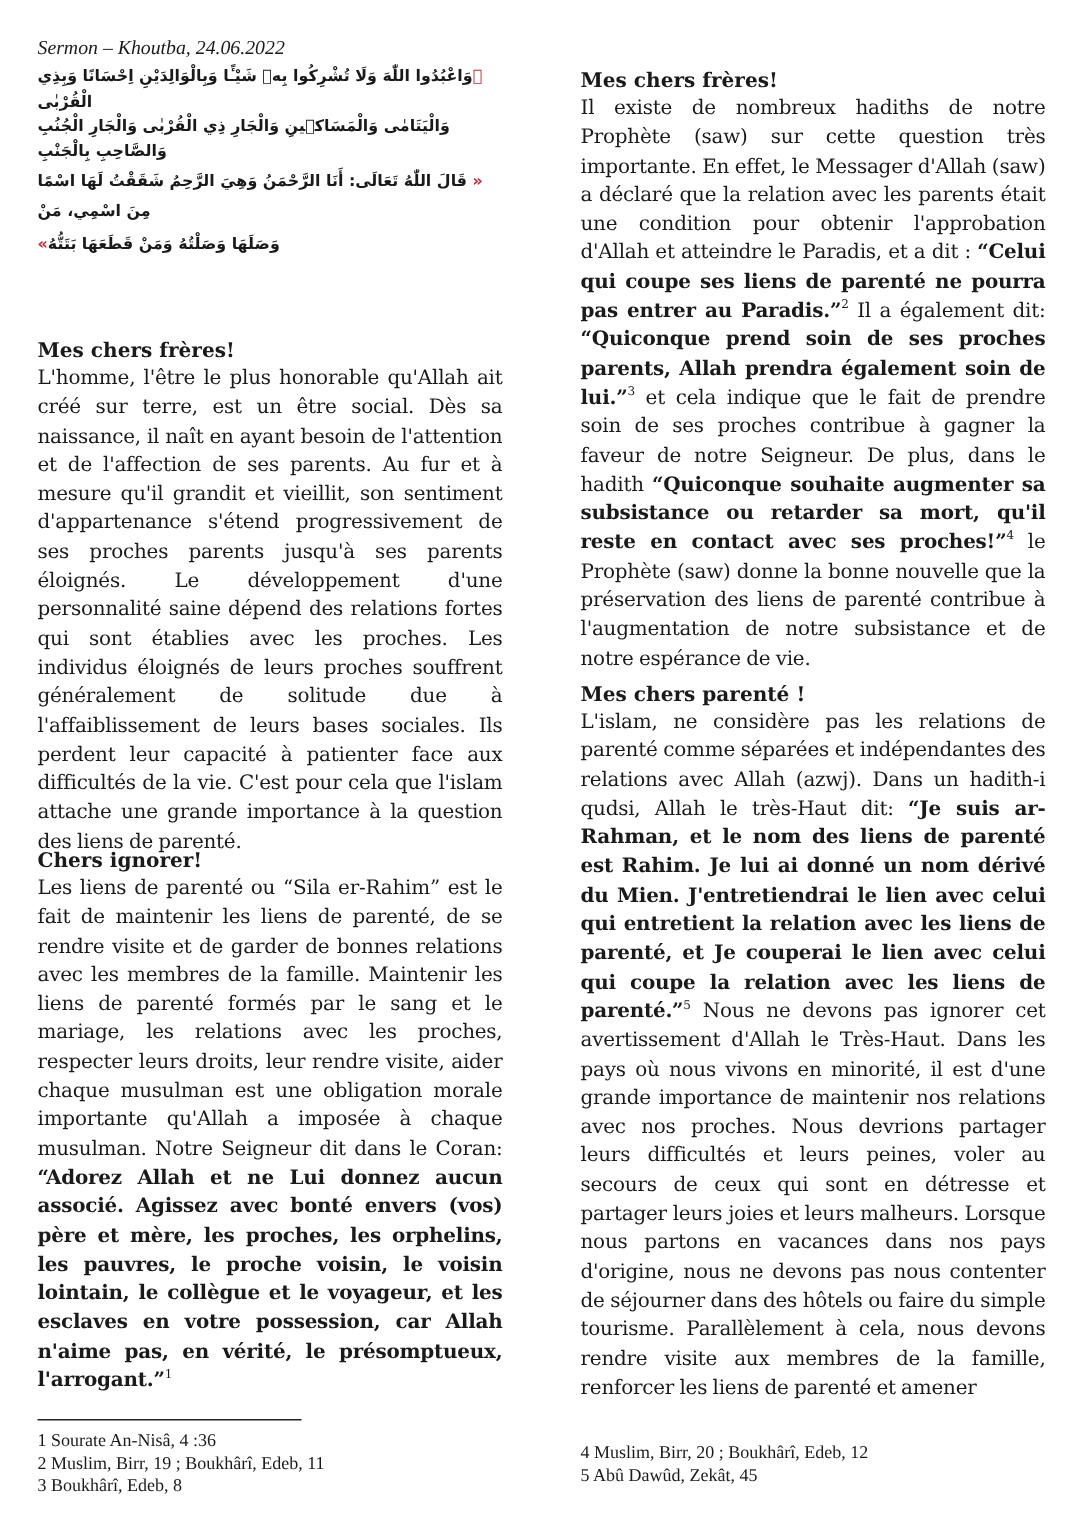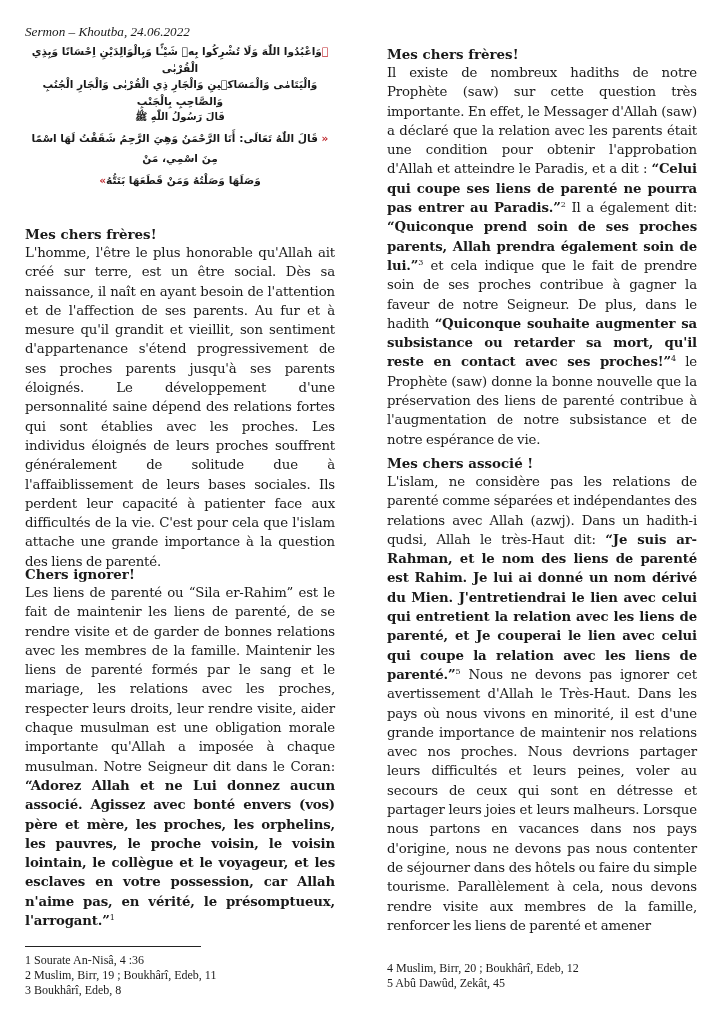--- a/index.html
+++ b/index.html
@@ -3,21 +3,21 @@
 <meta charset="utf-8">
 <style>
   html,body{margin:0;padding:0;background:#fff;}
   body{width:724px;height:1024px;position:relative;overflow:hidden;color:#1a1a1a;
        font-family:"DejaVu Serif","Liberation Serif",serif;}
   .col{position:absolute;top:0;width:310px;}
   .col-left{left:25px;}
   .col-right{left:387px;}
   .meta{font-family:"Liberation Serif",serif;font-size:13.2px;line-height:16px;margin-top:24px;font-style:italic;}
   .doc-title{font-family:"Liberation Serif",serif;font-weight:bold;font-size:13.2px;line-height:16px;}
-  .arabic{direction:rtl;text-align:center;font-family:"DejaVu Sans",sans-serif;font-weight:bold;
+  .arabic{direction:rtl;text-align:left;font-family:"DejaVu Sans",sans-serif;font-weight:bold;
           font-size:10.6px;line-height:16.5px;margin-top:3px;}
   .arabic .red{color:#c0272d;}
   .arabic .small{font-size:10px;}
   .arabic .hadith{line-height:20px;margin-top:2px;}
   h2{font-family:"DejaVu Serif",serif;font-weight:bold;font-size:13.4px;line-height:18px;margin:0;}
   p{margin:0;font-size:13.3px;line-height:19.3px;text-align:justify;letter-spacing:-0.15px;word-spacing:-0.5px;}
   b{font-weight:bold;}
   sup{font-size:8px;line-height:0;vertical-align:super;}
   .sec1{position:absolute;top:225px;}
   .sec2{position:absolute;top:565px;}
@@ -30,21 +30,20 @@
 </style>
 </head>
 <body>
 
 <div class="col col-left">
   <div class="meta">Sermon – Khoutba, 24.06.2022</div>
 
   <div class="arabic">
     <div><span class="red">﴿</span><span>وَاعْبُدُوا اللّٰهَ وَلَا تُشْرِكُوا بِه۪ شَيْـًٔا وَبِالْوَالِدَيْنِ اِحْسَانًا وَبِذِي الْقُرْبٰى</span></div>
     <div>وَالْيَتَامٰى وَالْمَسَاك۪ينِ وَالْجَارِ ذِي الْقُرْبٰى وَالْجَارِ الْجُنُبِ وَالصَّاحِبِ بِالْجَنْبِ</div>
-    <div class="small">قَالَ رَسُولُ اللّٰهِ ﷺ</div>
     <div class="hadith"><span class="red">«</span> <span>قَالَ اللّٰهُ تَعَالَى: أَنَا الرَّحْمَنُ وَهِيَ الرَّحِمُ شَقَقْتُ لَهَا اسْمًا مِنَ اسْمِي، مَنْ</span></div>
     <div class="hadith"><span>وَصَلَهَا وَصَلْتُهُ وَمَنْ قَطَعَهَا بَتَتُّهُ</span><span class="red">»</span></div>
   </div>
 
   <div class="sec1" style="width:310px;">
     <h2>Mes chers frères!</h2>
     <p>L'homme, l'être le plus honorable qu'Allah ait créé sur terre, est un être social. Dès sa naissance, il naît en ayant besoin de l'attention et de l'affection de ses parents. Au fur et à mesure qu'il grandit et vieillit, son sentiment d'appartenance s'étend progressivement de ses proches parents jusqu'à ses parents éloignés. Le développement d'une personnalité saine dépend des relations fortes qui sont établies avec les proches. Les individus éloignés de leurs proches souffrent généralement de solitude due à l'affaiblissement de leurs bases sociales. Ils perdent leur capacité à patienter face aux difficultés de la vie. C'est pour cela que l'islam attache une grande importance à la question des liens de parenté.</p>
   </div>
 
   <div class="sec2" style="width:310px;">
@@ -60,21 +59,21 @@
   <div>3 Boukhârî, Edeb, 8</div>
 </div>
 
 <div class="col col-right">
   <div class="r-sec1" style="width:310px;">
     <h2>Mes chers frères!</h2>
     <p><span>Il existe de nombreux hadiths de notre Prophète (saw) sur cette question très importante. En effet, le Messager d'Allah (saw) a déclaré que la relation avec les parents était une condition pour obtenir l'approbation d'Allah et atteindre le Paradis, et a dit : </span><b>“Celui qui coupe ses liens de parenté ne pourra pas entrer au Paradis.”</b><sup>2</sup><span> Il a également dit: </span><b>“Quiconque prend soin de ses proches parents, Allah prendra également soin de lui.”</b><sup>3</sup><span> et cela indique que le fait de prendre soin de ses proches contribue à gagner la faveur de notre Seigneur. De plus, dans le hadith </span><b>“Quiconque souhaite augmenter sa subsistance ou retarder sa mort, qu'il reste en contact avec ses proches!”</b><sup>4</sup><span> le Prophète (saw) donne la  bonne nouvelle que la préservation des liens de parenté contribue à l'augmentation de notre subsistance et de notre espérance de vie.</span></p>
   </div>
 
   <div class="r-sec2" style="width:310px;">
-    <h2>Mes chers associé !</h2>
+    <h2>Mes chers parenté !</h2>
     <p><span>L'islam, ne considère pas les relations de parenté comme séparées et indépendantes des relations avec Allah (azwj). Dans un hadith-i qudsi, Allah le très-Haut dit: </span><b>“Je suis ar-Rahman, et le nom des liens de parenté est Rahim. Je lui ai donné un nom dérivé du Mien. J'entretiendrai le lien avec celui qui entretient la relation avec les liens de parenté, et Je couperai le lien avec celui qui coupe la relation avec les liens de parenté.”</b><sup>5</sup><span> Nous ne devons pas ignorer cet avertissement d'Allah le Très-Haut. Dans les pays où nous vivons en minorité, il est d'une grande importance de maintenir nos relations avec nos proches. Nous devrions partager leurs difficultés et leurs peines, voler au secours de ceux qui sont en détresse et partager leurs joies et leurs malheurs. Lorsque nous partons en vacances dans nos pays d'origine, nous ne devons pas nous contenter de séjourner dans des hôtels ou faire du simple tourisme. Parallèlement à cela, nous devons rendre visite aux membres de la famille, renforcer les liens de parenté et amener</span></p>
   </div>
 </div>
 
 <div class="footnotes fn-right">
   <div>4 Muslim, Birr, 20 ; Boukhârî, Edeb, 12</div>
   <div>5 Abû Dawûd, Zekât, 45</div>
 </div>
 
 </body></html>

